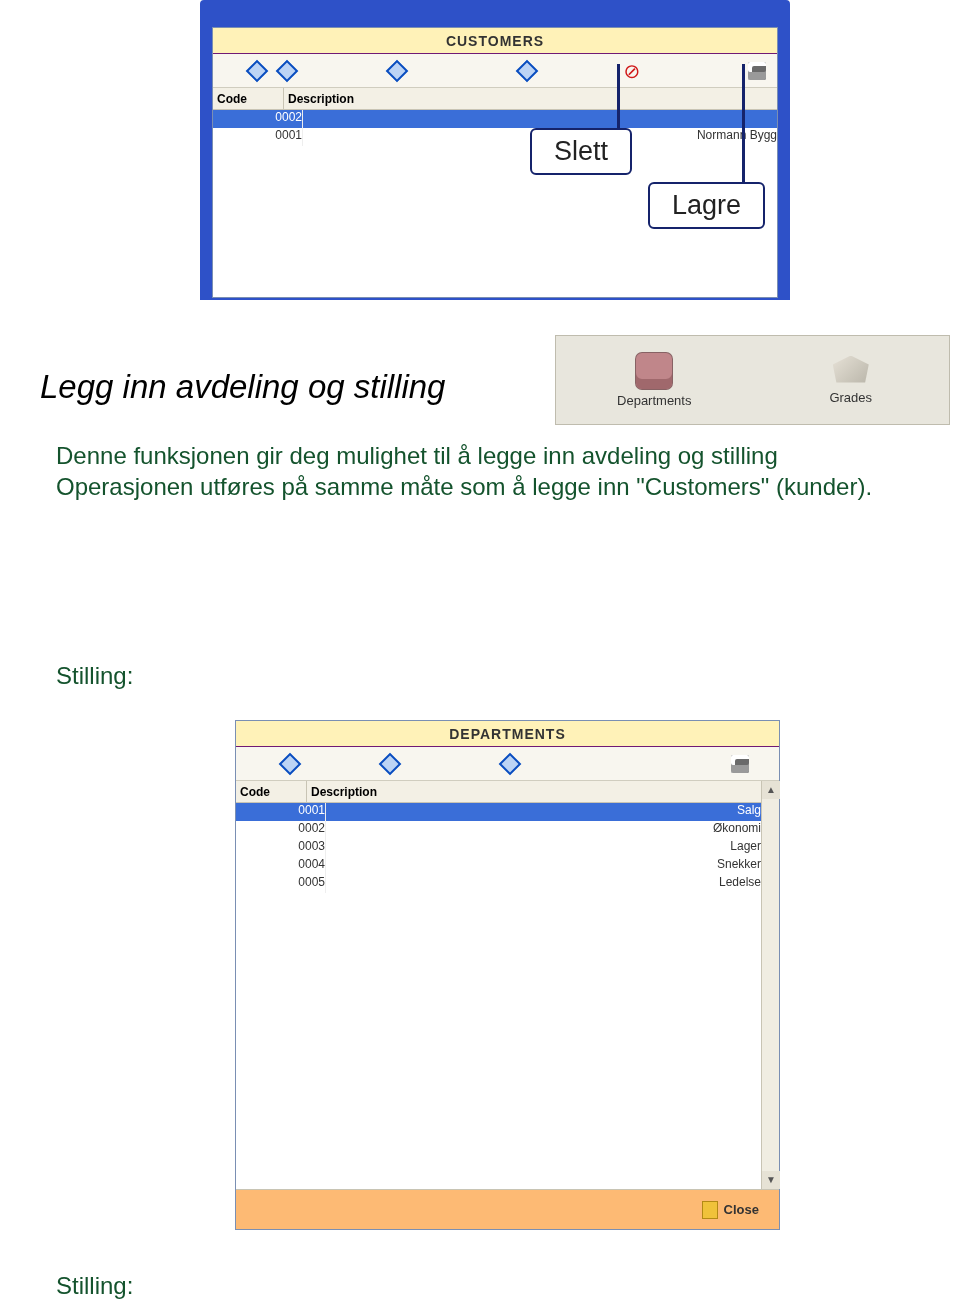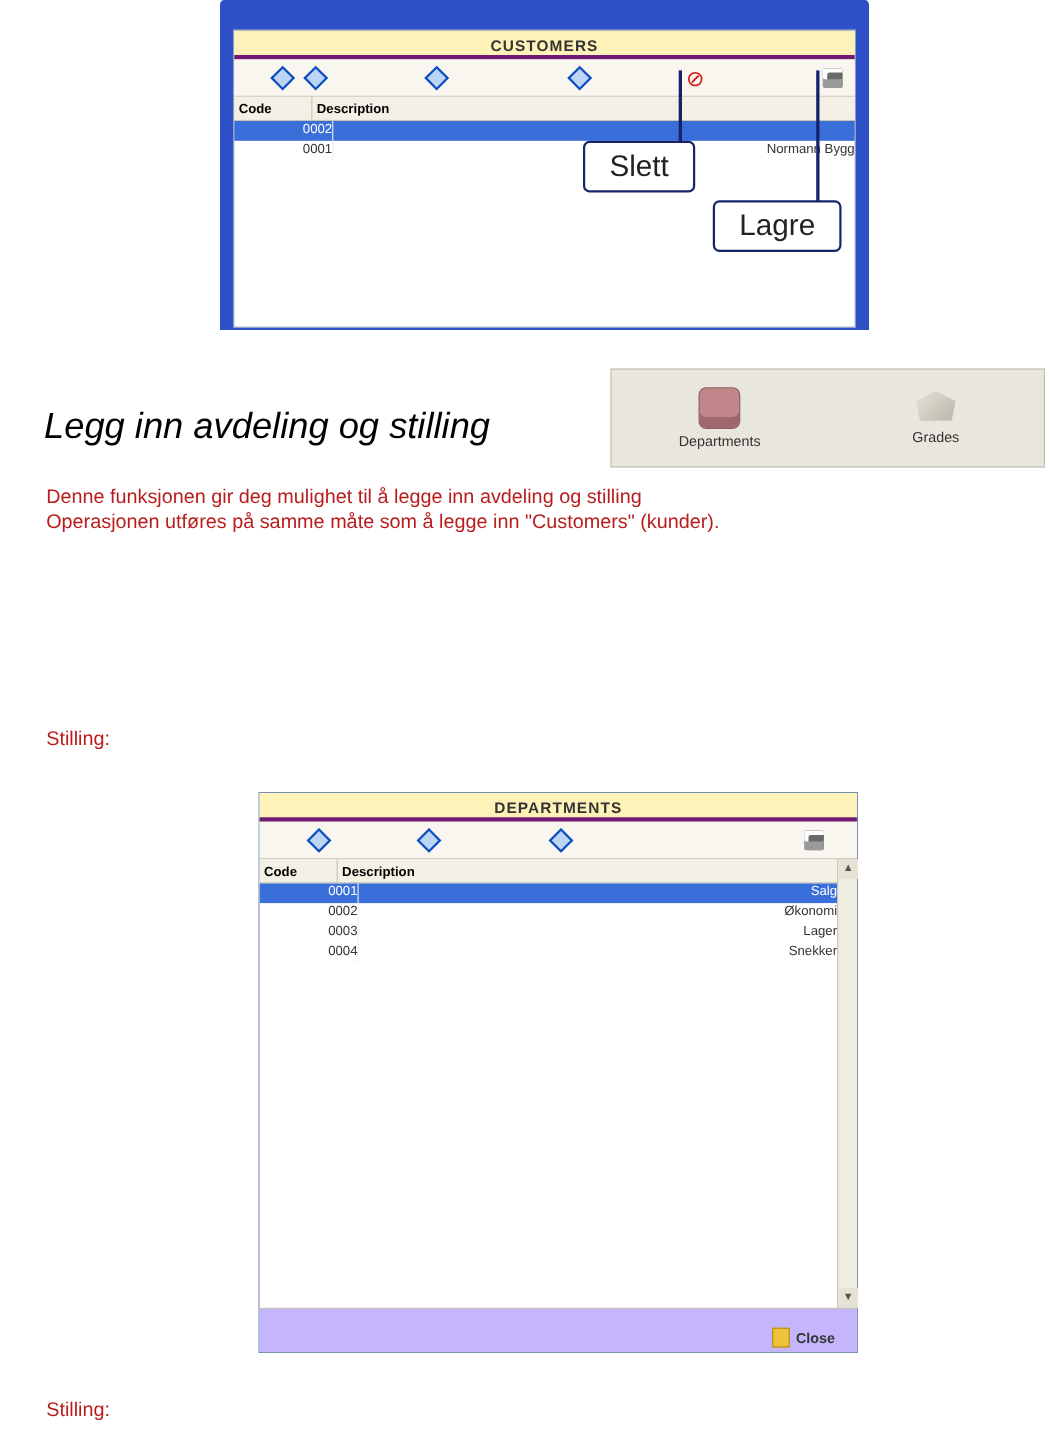--- a/index.html
+++ b/index.html
@@ -23,21 +23,21 @@
   }
   .win-inner {
     position: absolute;
     left: 10px; top: 25px; right: 10px; bottom: 0;
     background: #fff;
     border: 1px solid #7a8fb3;
   }
   .header-bar {
     height: 26px;
     background: #fff2b8;
-    border-bottom: 4px solid #701a75;
+    border-bottom: 1px solid #701a75;
     text-align: center;
     font-weight: bold;
     font-size: 14px;
     line-height: 26px;
     color: #333;
     letter-spacing: 1px;
   }
   .toolbar {
     height: 34px;
     position: relative;
@@ -125,23 +125,23 @@
   .qitem .ico-grade::before {
     content: "";
     display: block;
     width: 36px; height: 30px;
     background: linear-gradient(135deg,#e6e1d6,#b8b4a8);
     clip-path: polygon(50% 0, 100% 30%, 90% 90%, 10% 90%, 0 30%);
   }
   
   .body-text {
     position: absolute;
-    left: 42px;
-    font-size: 18px;
-    color: #b91c1c;
+    left: 56px;
+    font-size: 24px;
+    color: #14532d;
     line-height: 1.3;
   }
   .h2-text {
     position: absolute;
     left: 40px;
     font-size: 33px;
     color: #000;
   }
   
   .win-depts {
@@ -164,23 +164,23 @@
     background: #f0ede2;
     border-left: 1px solid #c8c4b4;
   }
   .scroll-stub .arrow {
     position: absolute; left: 0; width: 18px; height: 18px;
     background: #e6e2d5; text-align: center; font-size: 10px; line-height: 18px; color: #555;
   }
   .footbar {
     position: absolute;
     left: 0; right: 0; bottom: 0; height: 40px;
-    background: #c4b5fd;
+    background: #fdba74;
     border-top: 1px solid #c8c4b4;
-    display: flex; justify-content: flex-end; align-items: flex-end; padding-right: 12px;
+    display: flex; justify-content: flex-end; align-items: center; padding-right: 12px;
   }
   .close-btn {
     display: flex; align-items: center; gap: 6px;
     font-size: 13px; font-weight: bold; color: #333;
     padding: 4px 8px;
   }
   .close-btn::before {
     content: "";
     width: 14px; height: 16px;
     background: #f0c23a;
@@ -261,20 +261,24 @@
       <div class="c2">Økonomi</div>
     </div>
     <div class="row">
       <div class="c1">0003</div>
       <div class="c2">Lager</div>
     </div>
     <div class="row">
       <div class="c1">0004</div>
       <div class="c2">Snekker</div>
     </div>
+    <div class="row">
+      <div class="c1">0005</div>
+      <div class="c2">Ledelse</div>
+    </div>
   </div>
   <div class="scroll-stub">
     <div class="arrow" style="top:0">▲</div>
     <div class="arrow" style="bottom:0">▼</div>
   </div>
   <div class="footbar">
     <div class="close-btn">
       <span>Close</span>
     </div>
   </div>

